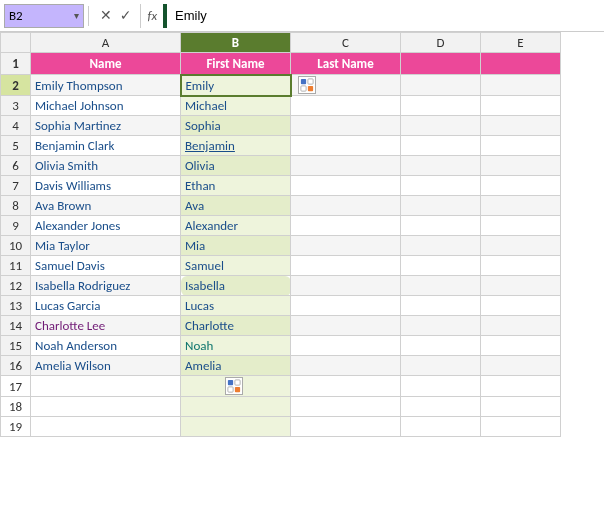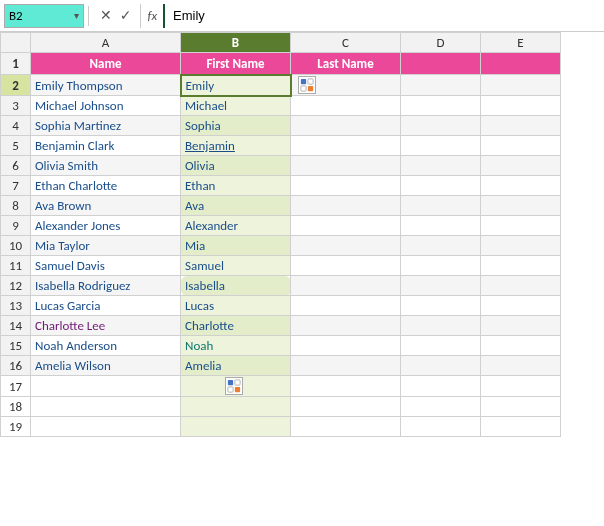--- a/index.html
+++ b/index.html
@@ -17,21 +17,21 @@
     }
     .name-box {
       width: 80px;
       height: 24px;
       border: 1px solid #aaa;
       padding: 0 4px;
       font-size: 13px;
       display: flex;
       align-items: center;
       justify-content: space-between;
-      background: #5eead4;
+      background: #c4b5fd;
     }
     .name-box-text {
       font-size: 13px;
     }
     .name-box-arrow {
       font-size: 10px;
       color: #555;
     }
     .formula-bar-sep {
       width: 1px;
@@ -49,21 +49,21 @@
       font-size: 14px;
       color: #555;
       cursor: pointer;
       padding: 2px 3px;
     }
     .fx-icon {
       color: #555;
       font-style: italic;
       font-size: 13px;
       padding: 0 6px;
-      border-right: 2px solid #14532d;
+      border-right: 4px solid #14532d;
       border-left: 1px solid #ccc;
       height: 24px;
       display: flex;
       align-items: center;
     }
     .formula-input {
       flex: 1;
       height: 24px;
       border: none;
       outline: none;
@@ -293,21 +293,21 @@
       <tr id="data-row-4" class="data-row">
         <td class="row-header">6</td>
         <td class="col-a" style="color:#1a4e8a;">Olivia Smith</td>
         <td class="col-b" style="color:#1a4e8a;">Olivia</td>
         <td class="col-c"></td>
         <td class="col-d"></td>
         <td class="col-e"></td>
       </tr>
       <tr id="data-row-5" class="data-row">
         <td class="row-header">7</td>
-        <td class="col-a" style="color:#1a4e8a;">Ethan Charlotte</td>
+        <td class="col-a" style="color:#1a4e8a;">Davis Williams</td>
         <td class="col-b" style="color:#1a4e8a;">Ethan</td>
         <td class="col-c"></td>
         <td class="col-d"></td>
         <td class="col-e"></td>
       </tr>
       <tr id="data-row-6" class="data-row">
         <td class="row-header">8</td>
         <td class="col-a" style="color:#1a4e8a;">Ava Brown</td>
         <td class="col-b" style="color:#1a4e8a;">Ava</td>
         <td class="col-c"></td>

